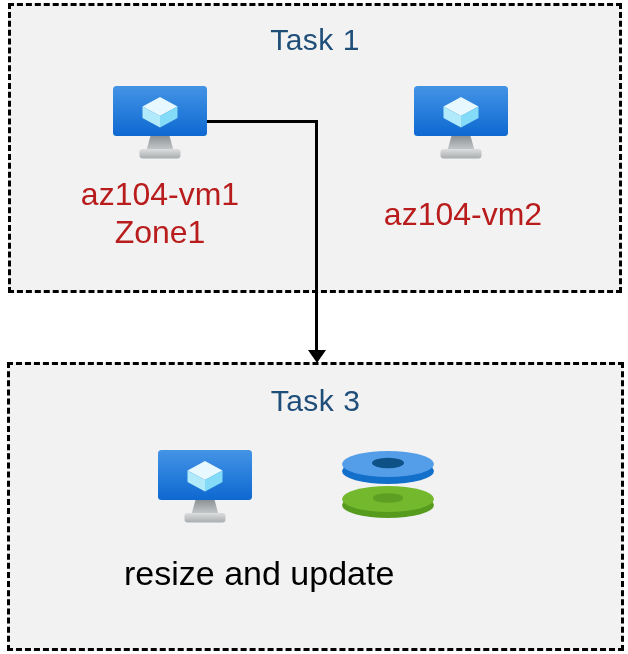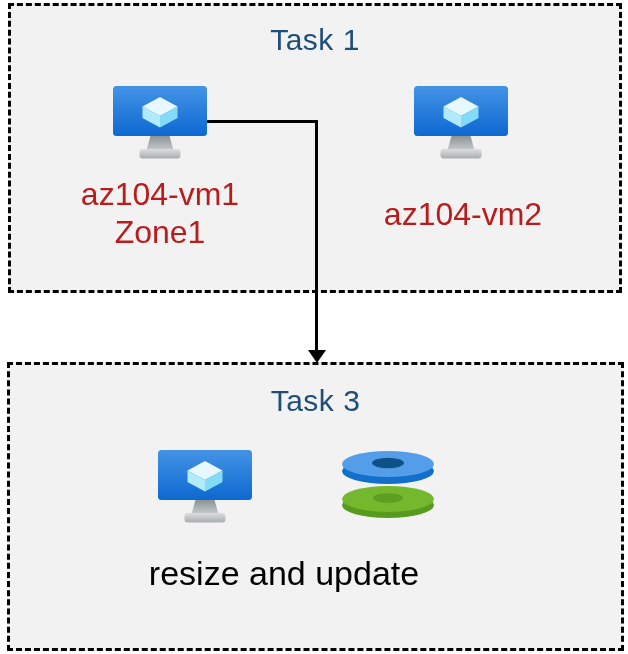--- a/index.html
+++ b/index.html
@@ -6,21 +6,21 @@
   .canvas{position:relative;width:628px;height:654px;background:#ffffff;overflow:hidden;}
   .panel{position:absolute;box-sizing:border-box;background:#f2f2f2;border:3px dashed #000000;}
   .panel-task1{left:8px;top:3px;width:614px;height:290px;}
   .panel-task2{left:7px;top:362px;width:617px;height:289px;}
   .task-title{position:absolute;text-align:center;font-size:30px;color:#1f4e79;letter-spacing:0.5px;}
   .title-1{left:8px;top:23px;width:614px;}
   .title-2{left:7px;top:384px;width:617px;}
   .vm-label{position:absolute;text-align:center;font-size:32px;line-height:38px;color:#b91c1c;}
   .vm1-label{left:35px;top:175px;width:250px;}
   .vm2-label{left:338px;top:175px;width:250px;margin-top:20px;}
-  .caption{position:absolute;left:124px;top:554px;width:320px;text-align:center;font-size:34px;color:#000000;}
+  .caption{position:absolute;left:124px;top:554px;width:320px;text-align:left;font-size:34px;color:#000000;}
   .icon{position:absolute;}
   .vm1-icon{left:113px;top:86px;width:94px;height:76px;}
   .vm2-icon{left:414px;top:86px;width:94px;height:76px;}
   .vm3-icon{left:158px;top:450px;width:94px;height:76px;}
   .disks-icon{left:338px;top:444px;width:100px;height:80px;}
   .arrow-seg{position:absolute;background:#000000;}
   .arrow-h{left:207px;top:120px;width:110px;height:3px;}
   .arrow-v{left:315px;top:120px;width:3px;height:231px;}
   .arrow-head{position:absolute;left:308px;top:350px;width:0;height:0;
     border-left:9px solid transparent;border-right:9px solid transparent;border-top:13px solid #000000;}

